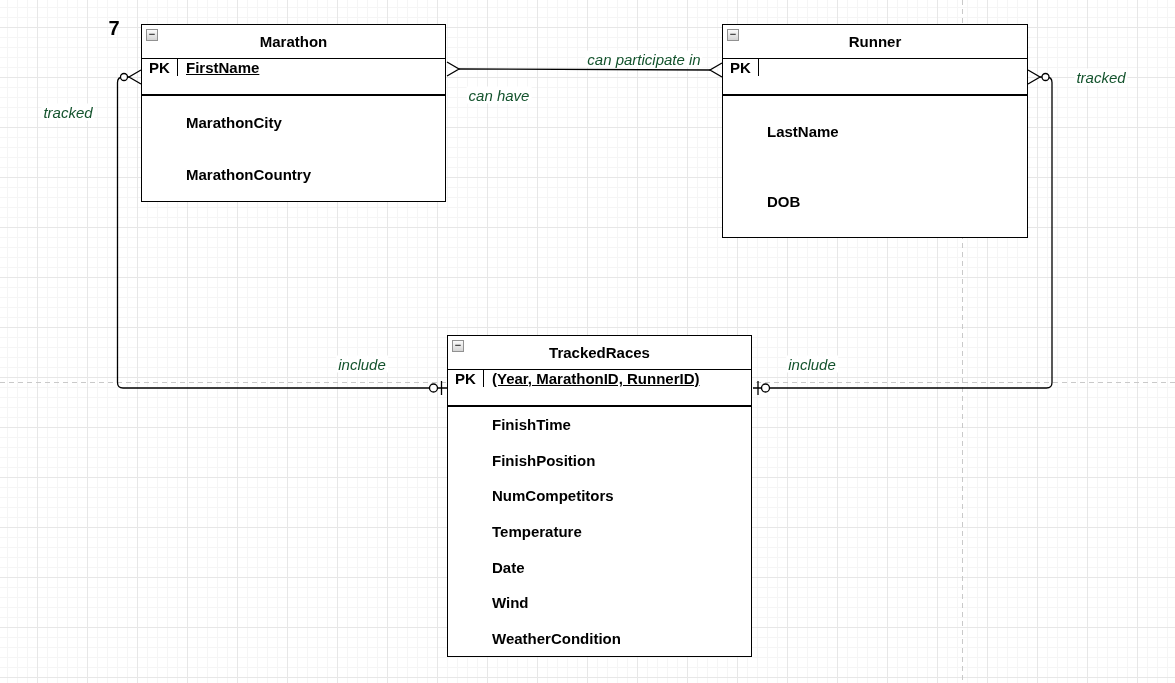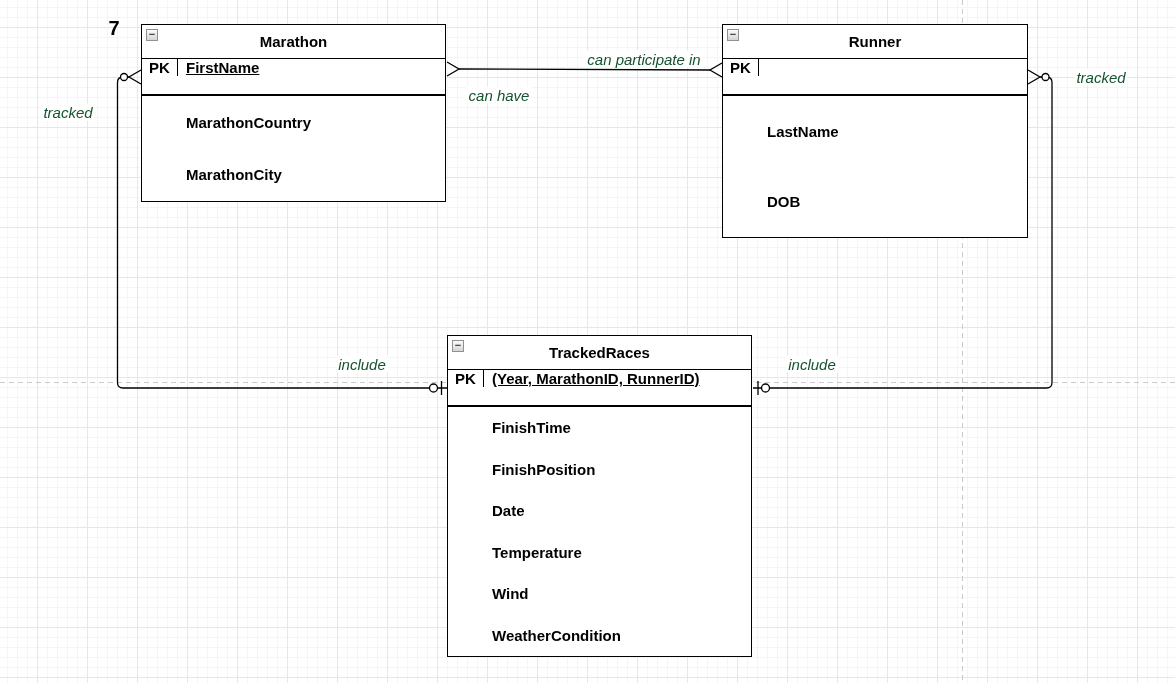--- a/index.html
+++ b/index.html
@@ -102,22 +102,22 @@
 
   <div class="entity" style="left:141px;top:24px;width:305px;height:178px;">
     <div class="etitle">
       <span class="collapse">−</span>
       <span>Marathon</span>
     </div>
     <div class="pkrow">
       <div class="pkcell">PK</div>
       <div class="pkname">FirstName</div>
     </div>
+    <div class="attr">MarathonCity</div>
     <div class="attr">MarathonCountry</div>
-    <div class="attr">MarathonCity</div>
   </div>
 
   <div class="entity" style="left:722px;top:24px;width:306px;height:214px;">
     <div class="etitle">
       <span class="collapse">−</span>
       <span>Runner</span>
     </div>
     <div class="pkrow">
       <div class="pkcell">PK</div>
     </div>
@@ -129,22 +129,23 @@
     <div class="etitle">
       <span class="collapse">−</span>
       <span>TrackedRaces</span>
     </div>
     <div class="pkrow">
       <div class="pkcell">PK</div>
       <div class="pkname">(Year, MarathonID, RunnerID)</div>
     </div>
     <div class="attr">FinishTime</div>
     <div class="attr">FinishPosition</div>
+    <div class="attr">NumCompetitors</div>
+    <div class="attr">Temperature</div>
     <div class="attr">Date</div>
-    <div class="attr">Temperature</div>
     <div class="attr">Wind</div>
     <div class="attr">WeatherCondition</div>
   </div>
 
   <div class="edge-label" style="left:644px;top:59px;">can participate in</div>
   <div class="edge-label" style="left:499px;top:95px;">can have</div>
   <div class="edge-label" style="left:68px;top:112px;">tracked</div>
   <div class="edge-label" style="left:1101px;top:77px;">tracked</div>
   <div class="edge-label" style="left:362px;top:364px;">include</div>
   <div class="edge-label" style="left:812px;top:364px;">include</div>

